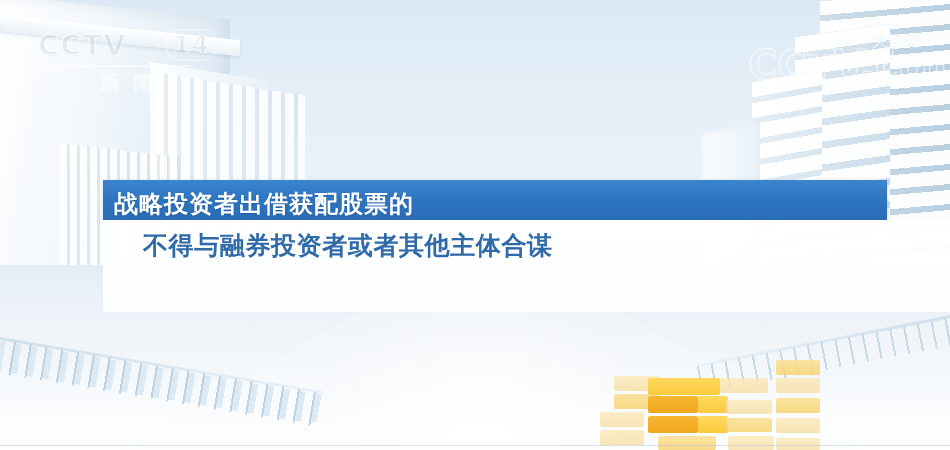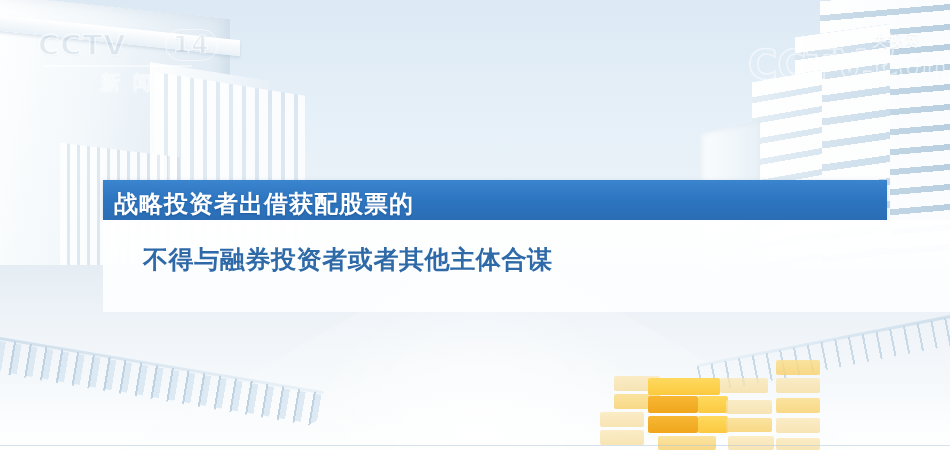--- a/index.html
+++ b/index.html
@@ -265,21 +265,21 @@
     position:absolute; left:103px; top:220px; width:847px; height:92px;
     background:linear-gradient(180deg,rgba(255,255,255,.97),rgba(252,254,255,.93));
   }
   .body-line{
     color:#2f6aa8;
     font-size:25px; font-weight:700; letter-spacing:.6px;
     font-family:"DejaVu Sans","Liberation Sans",sans-serif;
     white-space:nowrap; line-height:44px; margin-left:8px;
     text-shadow:0 1px 0 rgba(255,255,255,.8);
   }
-  .body-line.l1{ padding-top:18px;margin-left:40px; }
+  .body-line.l1{ padding-top:4px;margin-left:40px; }
 </style>
 </head>
 <body>
 
 <div id="stage">
 
   <div class="sky"></div>
 
   <div class="bldg-left"></div>
   <div class="bldg-left-top"></div>

